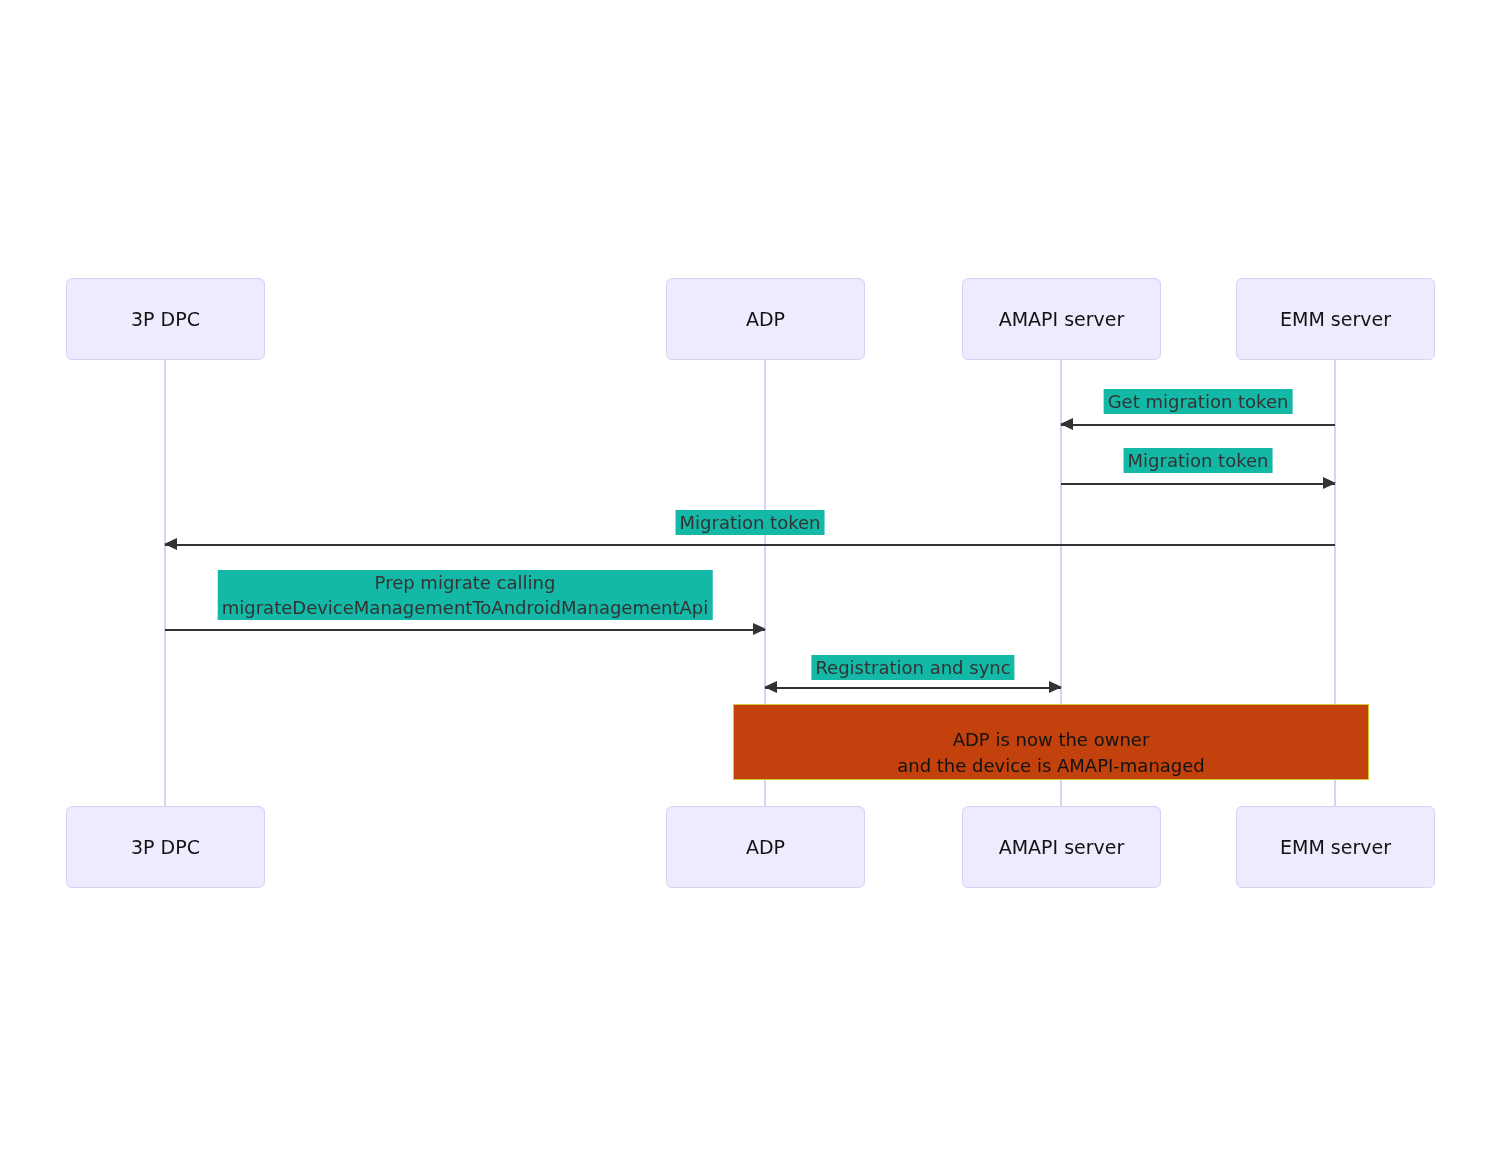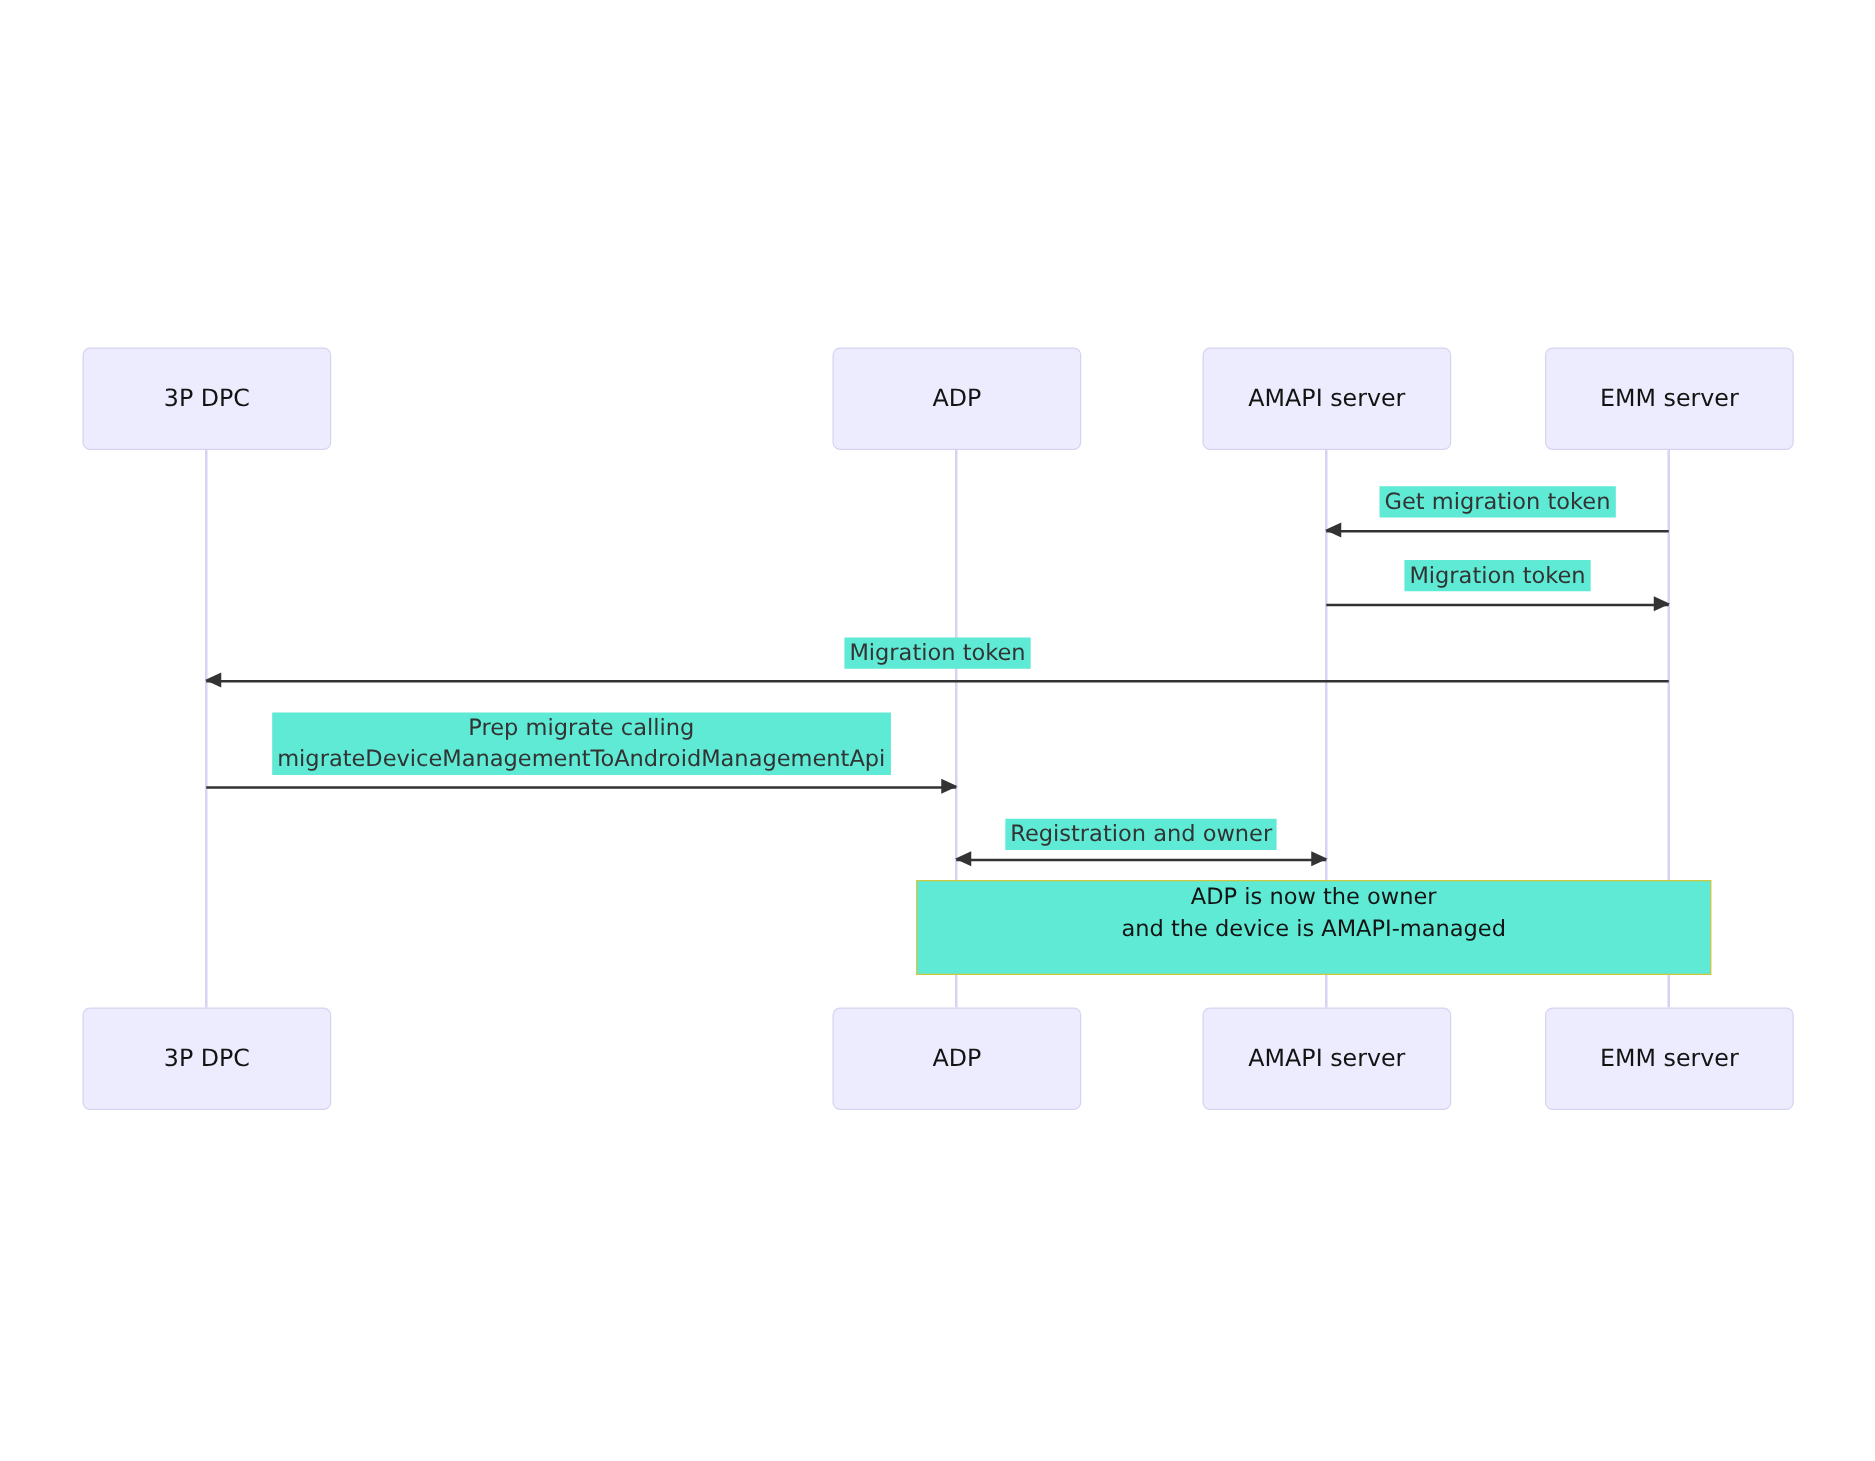--- a/index.html
+++ b/index.html
@@ -76,32 +76,32 @@
     border-right: 13px solid #333333;
   }
   .msg-label {
     position: absolute;
     transform: translateX(-50%);
     text-align: center;
     font-size: 18px;
     color: #333333;
     line-height: 25px;
     white-space: pre;
-    background: #5eead4;
+    background: #14b8a6;
     padding: 0 4px;
   }
 
   
   .note-box {
     position: absolute;
     box-sizing: border-box;
-    background: #5eead4;
+    background: #c2410c;
     border: 1px solid #cfc83f;
     display: flex;
-    align-items: flex-start;
+    align-items: flex-end;
     justify-content: center;
   }
   .note-text {
     font-size: 18px;
     color: #131313;
     line-height: 26px;
     text-align: center;
     white-space: pre-line;
   }
 </style>
@@ -146,21 +146,21 @@
     <div class="arrow-head left"></div>
   </div>
 
   <div class="msg-label" style="left:465px; top:570px;text-align:center;">Prep migrate calling
 migrateDeviceManagementToAndroidManagementApi</div>
   <div class="msg" style="left:165px; top:629px; width:600px;">
     <div class="msg-line"></div>
     <div class="arrow-head right"></div>
   </div>
 
-  <div class="msg-label" style="left:913px; top:655px;">Registration and owner</div>
+  <div class="msg-label" style="left:913px; top:655px;">Registration and sync</div>
   <div class="msg" style="left:765px; top:687px; width:296px;">
     <div class="msg-line"></div>
     <div class="arrow-head left"></div>
     <div class="arrow-head right"></div>
   </div>
 
   <div class="note-box" style="left:733px; top:704px; width:636px; height:76px;">
     <span class="note-text">ADP is now the owner
 and the device is AMAPI-managed</span>
   </div>

